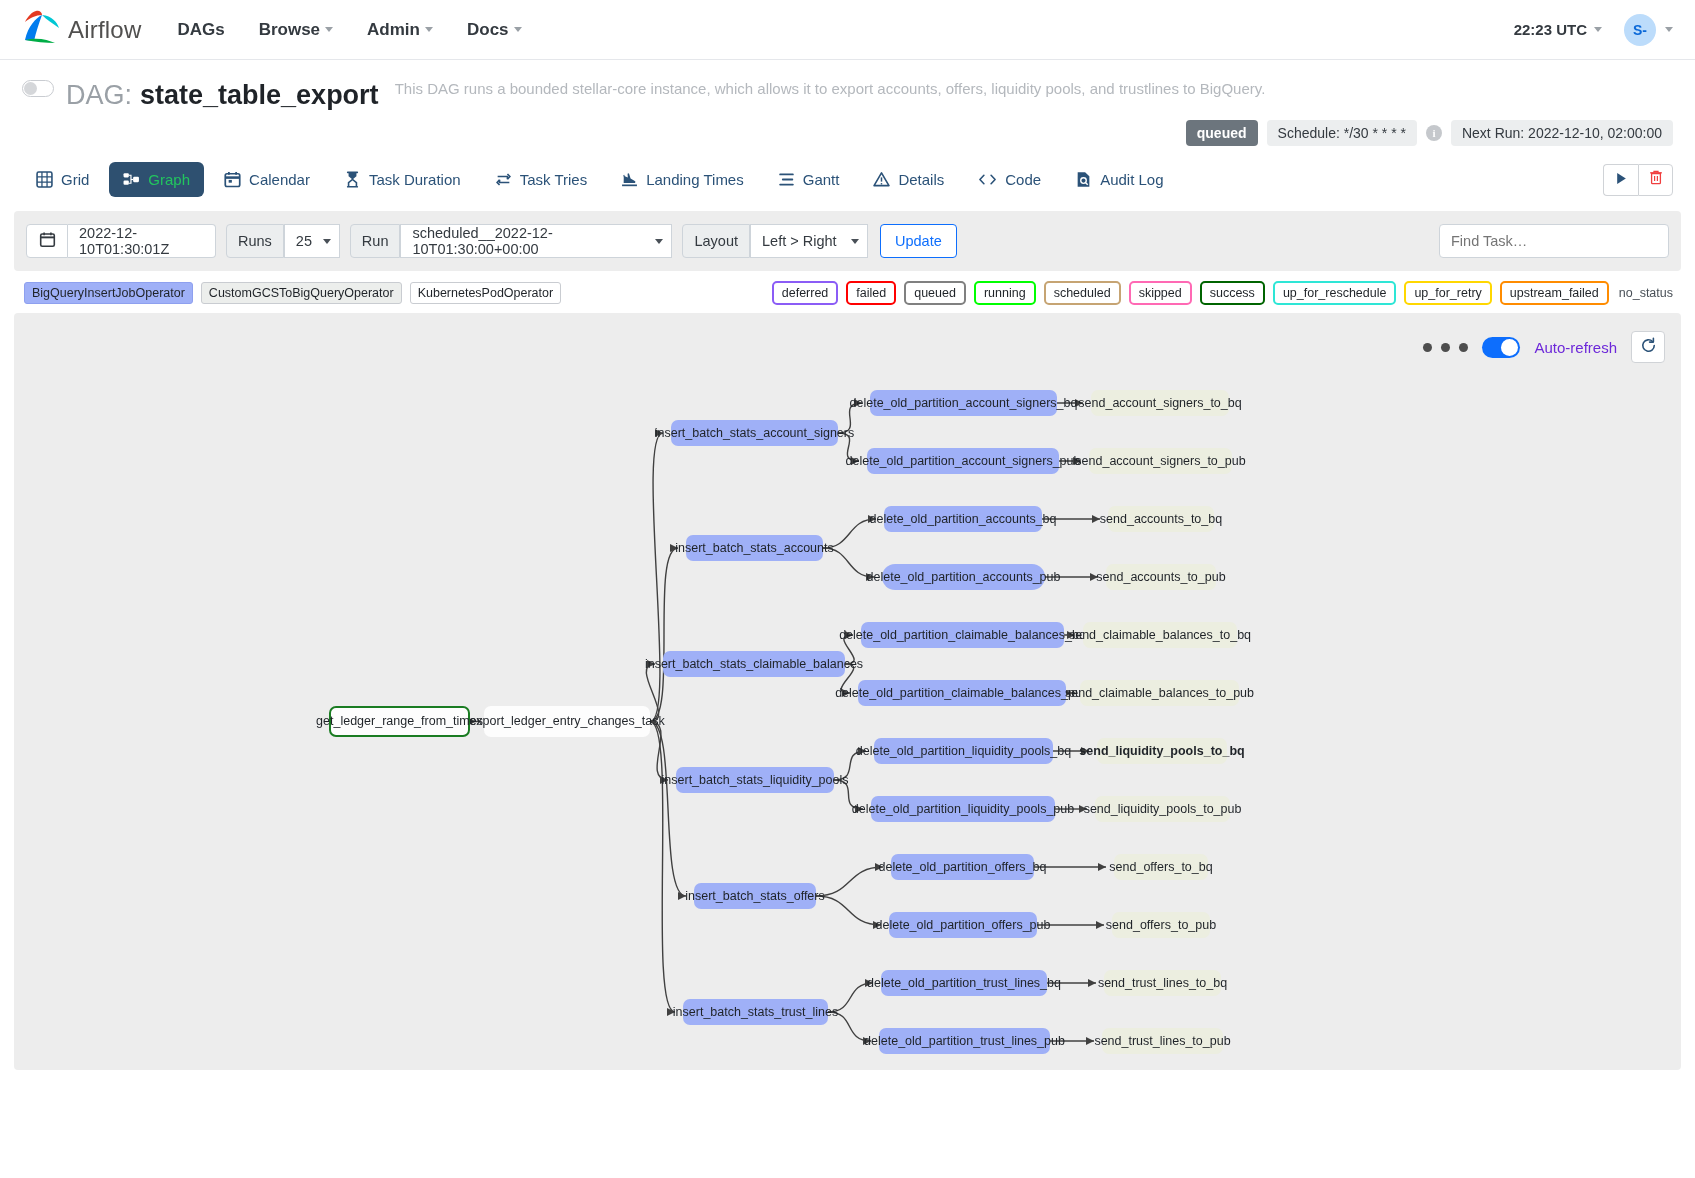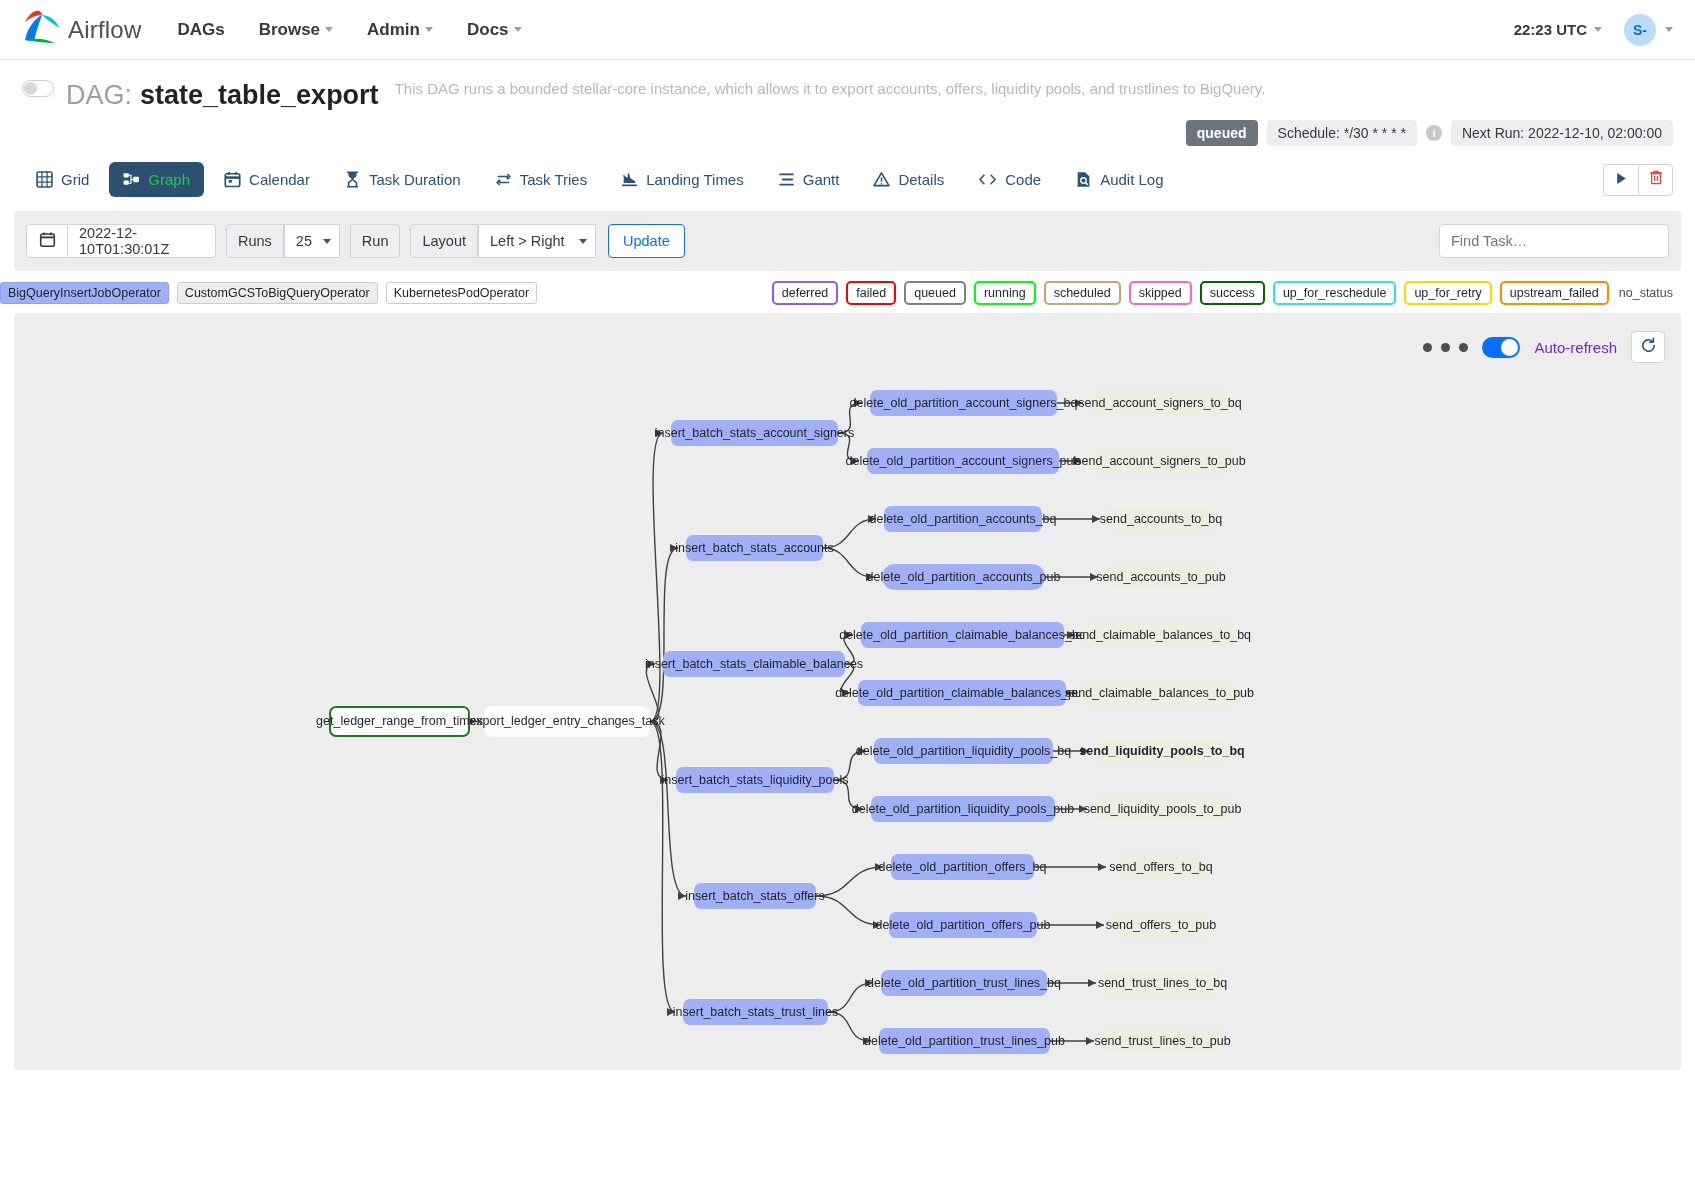--- a/index.html
+++ b/index.html
@@ -105,21 +105,21 @@
     font-family:"Liberation Sans", sans-serif;
   }
   .find-task {
     margin-left:auto; height:34px; width:230px; border:1px solid #ced4da; border-radius:4px;
     background:#fff; font-size:14.5px; color:#9aa0a6; padding:0 11px;
     font-family:"Liberation Sans", sans-serif;
   }
   .cal-btn { width:42px; justify-content:center; cursor:pointer; }
 
   
-  .legend-row { display:flex; align-items:center; padding:10px 14px 8px 0; }
+  .legend-row { display:flex; align-items:center; padding:10px 14px 8px 24px; }
   .ops { display:flex; gap:8px; }
   .op-badge {
     font-size:12.5px; padding:3px 7px; border-radius:3px; border:1px solid #c9ccd1;
     background:#eceeec; color:#1f2328; white-space:nowrap;
   }
   .op-badge.blue { background:#9fb0f7; border-color:#8ea0ef; }
   .statuses { margin-left:auto; display:flex; align-items:center; gap:8px; }
   .st {
     font-size:12.5px; padding:3px 8px; border-radius:5px; background:#fff;
     border:2px solid #ccc; color:#1f2328; white-space:nowrap; cursor:pointer;
@@ -360,20 +360,23 @@
 
   <div class="grp" style="margin-left:10px">
     <div class="ctrl ctrl-addon">Runs</div>
     <div class="sel-wrap">
       <div class="ctrl" style="width:56px">25</div>
     </div>
   </div>
 
   <div class="grp" style="margin-left:10px">
     <div class="ctrl ctrl-addon">Run</div>
+    <div class="sel-wrap">
+      <div class="ctrl" style="width:272px">scheduled__2022-12-10T01:30:00+00:00</div>
+    </div>
   </div>
 
   <div class="grp" style="margin-left:10px">
     <div class="ctrl ctrl-addon">Layout</div>
     <div class="sel-wrap">
       <div class="ctrl" style="width:118px">Left &gt; Right</div>
     </div>
   </div>
 
   <button class="btn-update">Update</button>

